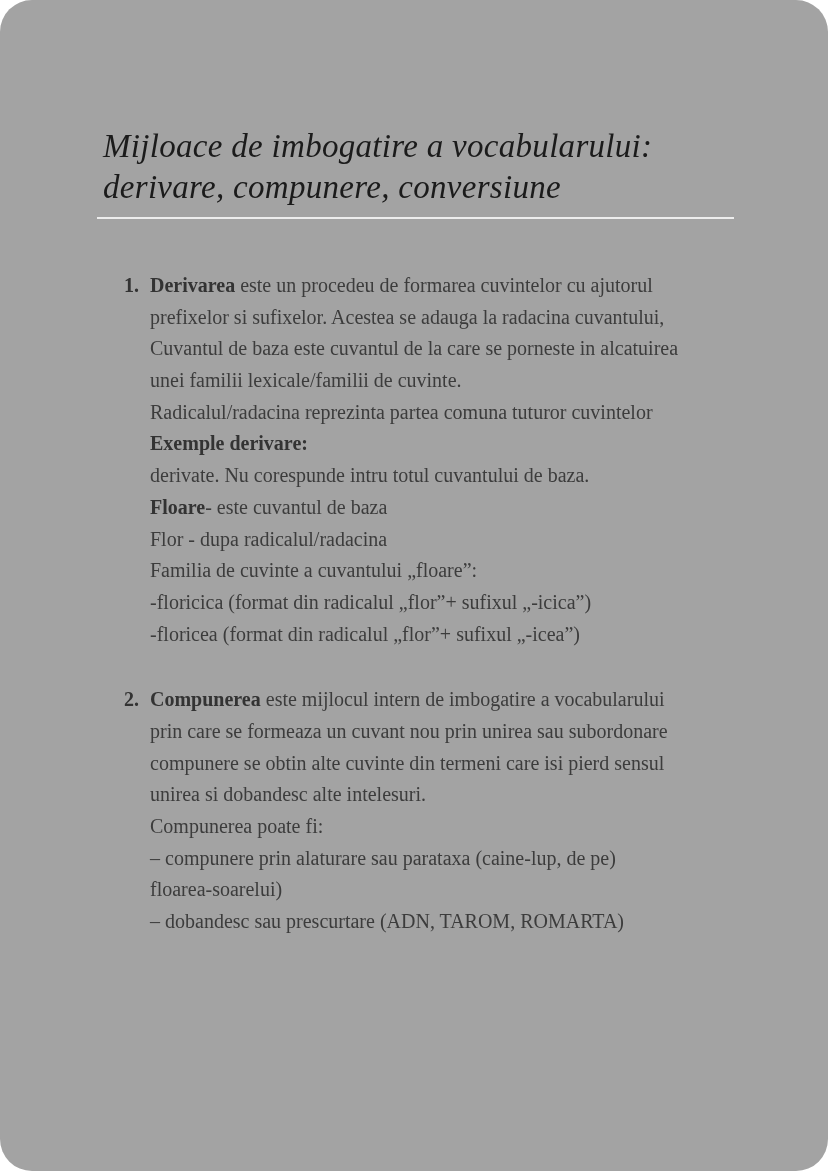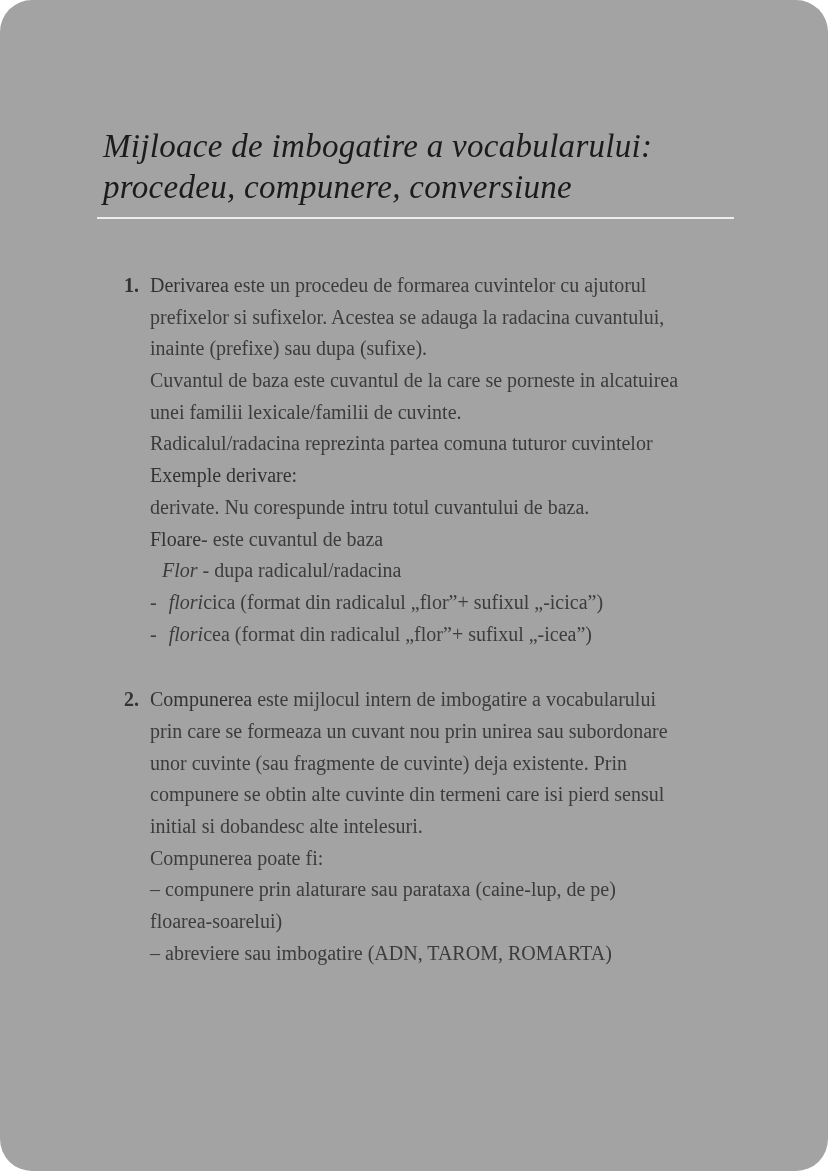--- a/index.html
+++ b/index.html
@@ -58,56 +58,53 @@
     top: 0;
     font-weight: 700;
     color: #333333;
     line-height: 31.7px;
   }
   .text-line {
     white-space: nowrap;
     height: 31.7px;
   }
   .seg-b {
-    font-weight: 400;
+    font-weight: 700;
     color: #333333;
   }
   .seg-i {
-    font-style: italic;
-    margin-left: 12px;
   }
 </style>
 </head>
 <body>
 
 <div class="page">
-  <h1 class="doc-title"><span>Mijloace de imbogatire a vocabularului:</span><br><span>procedeu, compunere, conversiune</span></h1>
+  <h1 class="doc-title"><span>Mijloace de imbogatire a vocabularului:</span><br><span>derivare, compunere, conversiune</span></h1>
   <hr class="title-divider">
   <div class="content-list">
       <div class="list-item">
         <span class="item-number">1.</span>
         <div class="text-line"><span class="seg-b">Derivarea</span><span> este un procedeu de formarea cuvintelor cu ajutorul</span></div>
         <div class="text-line"><span>prefixelor si sufixelor. Acestea se adauga la radacina cuvantului,</span></div>
-        <div class="text-line"><span>inainte (prefixe) sau dupa (sufixe).</span></div>
         <div class="text-line"><span>Cuvantul de baza este cuvantul de la care se porneste in alcatuirea</span></div>
         <div class="text-line"><span>unei familii lexicale/familii de cuvinte.</span></div>
         <div class="text-line"><span>Radicalul/radacina reprezinta partea comuna tuturor cuvintelor</span></div>
         <div class="text-line"><span class="seg-b">Exemple derivare:</span></div>
         <div class="text-line"><span>derivate. Nu corespunde intru totul cuvantului de baza.</span></div>
         <div class="text-line"><span class="seg-b">Floare</span><span>- este cuvantul de baza</span></div>
         <div class="text-line"><span class="seg-i">Flor</span><span> - dupa radicalul/radacina</span></div>
+        <div class="text-line"><span>Familia de cuvinte a cuvantului „floare”:</span></div>
         <div class="text-line"><span>-</span><span class="seg-i">flori</span><span>cica (format din radicalul „flor”+ sufixul „-icica”)</span></div>
         <div class="text-line"><span>-</span><span class="seg-i">flori</span><span>cea (format din radicalul „flor”+ sufixul „-icea”)</span></div>
       </div>
       <div class="list-item">
         <span class="item-number">2.</span>
         <div class="text-line"><span class="seg-b">Compunerea</span><span> este mijlocul intern de imbogatire a vocabularului</span></div>
         <div class="text-line"><span>prin care se formeaza un cuvant nou prin unirea sau subordonare</span></div>
-        <div class="text-line"><span>unor cuvinte (sau fragmente de cuvinte) deja existente. Prin</span></div>
         <div class="text-line"><span>compunere se obtin alte cuvinte din termeni care isi pierd sensul</span></div>
-        <div class="text-line"><span>initial si dobandesc alte intelesuri.</span></div>
+        <div class="text-line"><span>unirea si dobandesc alte intelesuri.</span></div>
         <div class="text-line"><span>Compunerea poate fi:</span></div>
         <div class="text-line"><span>– compunere prin alaturare sau parataxa (caine-lup, de pe)</span></div>
         <div class="text-line"><span>floarea-soarelui)</span></div>
-        <div class="text-line"><span>– abreviere sau imbogatire (ADN, TAROM, ROMARTA)</span></div>
+        <div class="text-line"><span>– dobandesc sau prescurtare (ADN, TAROM, ROMARTA)</span></div>
       </div>
     </div>
 </div>
 
 </body></html>

